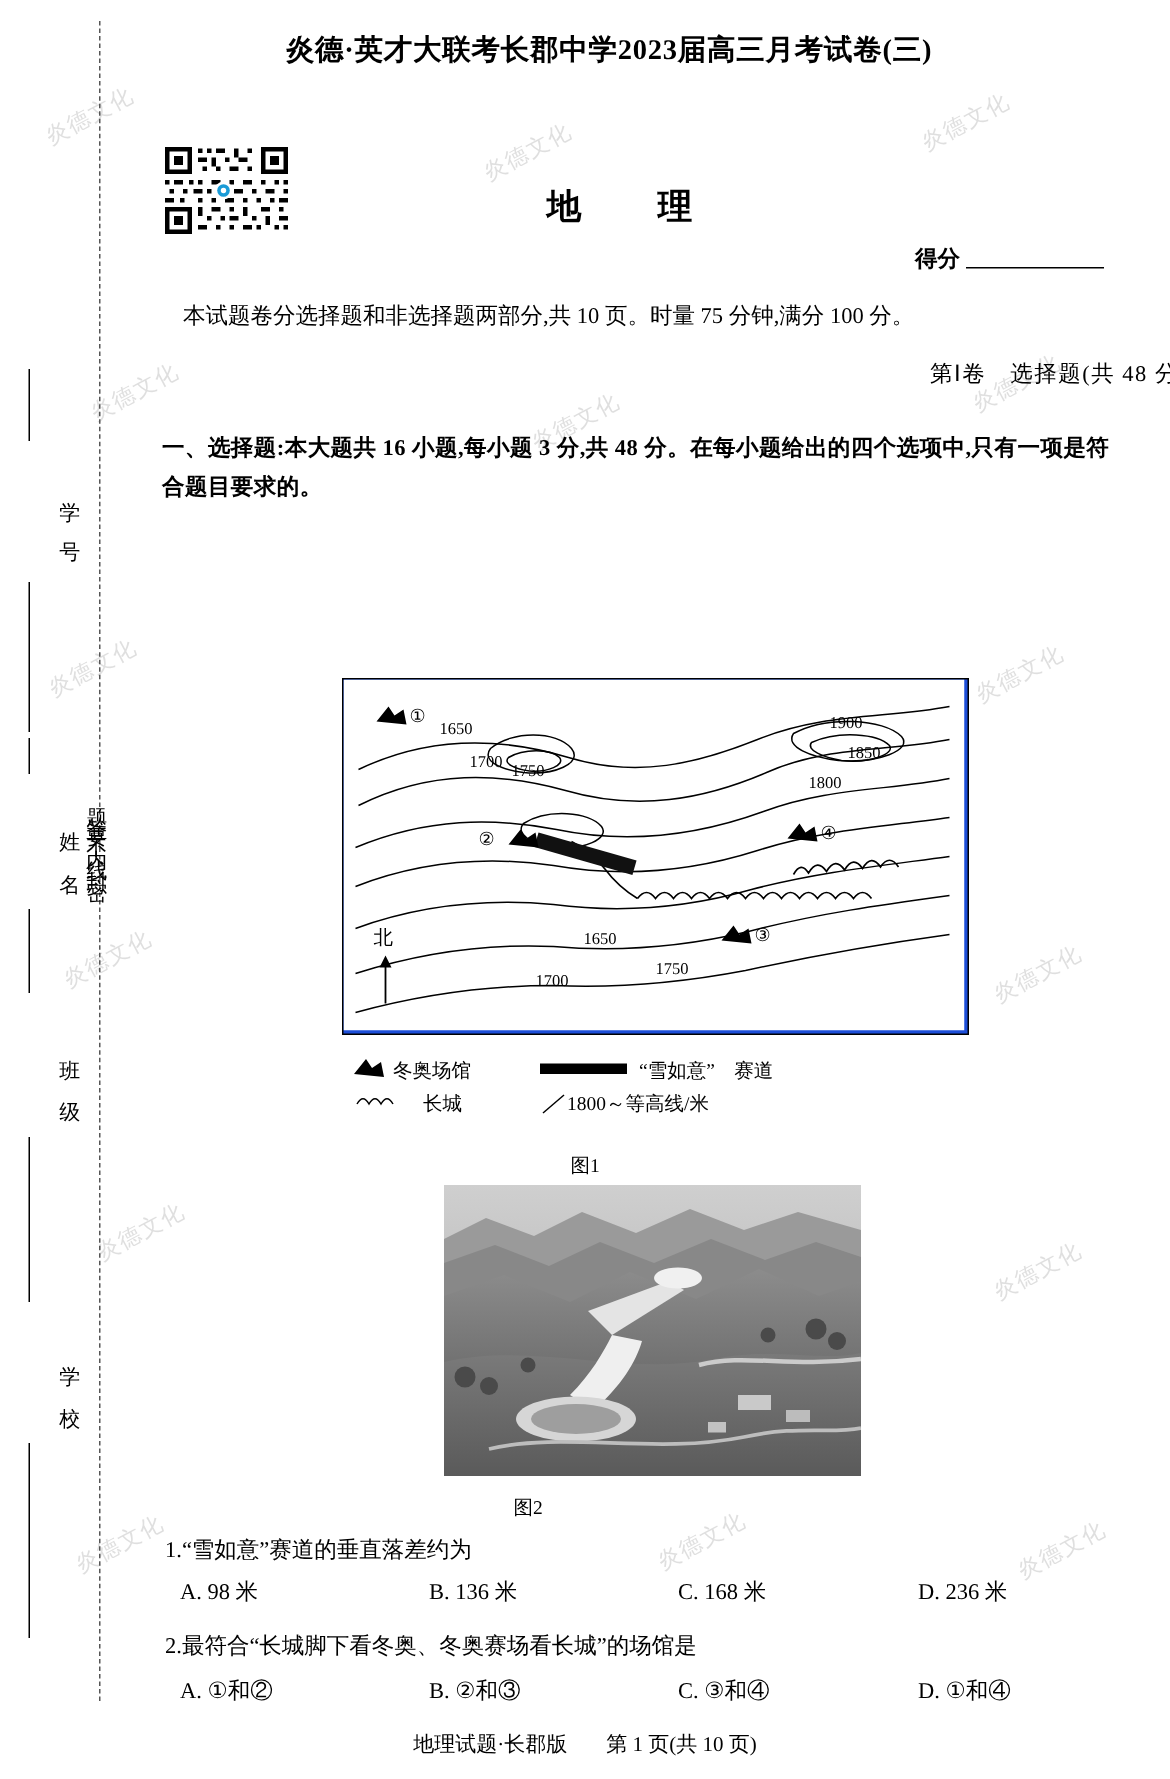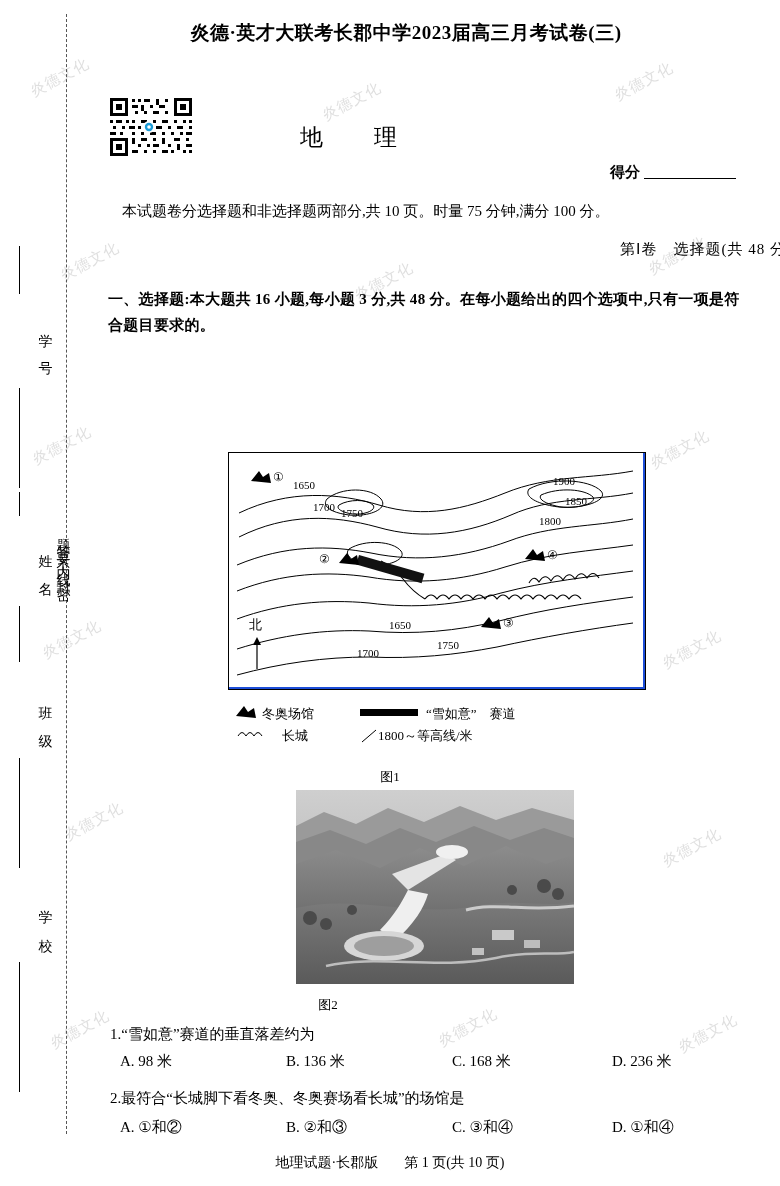--- a/index.html
+++ b/index.html
@@ -31,22 +31,22 @@
 
   
   .doc-title{
     position:absolute;left:16px;top:20px;width:780px;text-align:center;
     font-size:19px;font-weight:bold;letter-spacing:.5px;
   }
   .qr{
     position:absolute;left:108px;top:96px;width:88px;height:62px;
   }
   .subject{
-    position:absolute;left:300px;top:122px;width:240px;
-    font-size:23px;font-weight:normal;letter-spacing:14px;
+    position:absolute;left:300px;top:122px;width:240px;text-align:center;
+    font-size:23px;font-weight:bold;letter-spacing:14px;
   }
   .score{
     position:absolute;right:44px;top:163px;font-size:15px;font-weight:bold;margin-left:18px;
   }
   .score .line{
     display:inline-block;width:92px;border-bottom:1px solid #000;height:14px;
     vertical-align:-2px;margin-left:4px;
   }
 
   .intro{
@@ -76,21 +76,21 @@
     font-size:13px;line-height:19px;
   }
   .fig1-cap{
     position:absolute;left:0;top:768px;width:780px;text-align:center;font-size:13px;
   }
   .fig2-box{
     position:absolute;left:296px;top:790px;width:278px;height:194px;
     background:#8d8d8d;overflow:hidden;
   }
   .fig2-cap{
-    position:absolute;left:0;top:996px;width:656px;text-align:center;font-size:13px;
+    position:absolute;left:0;top:996px;width:656px;text-align:center;font-size:13px;padding-left:24px;
   }
 
   
   .qline{
     position:absolute;left:110px;width:640px;font-size:15px;line-height:24px;
   }
   .opts{position:absolute;left:120px;width:640px;font-size:15px;}
   .opts span{display:inline-block;}
   .o1{width:166px;}
   .o2{width:166px;}

